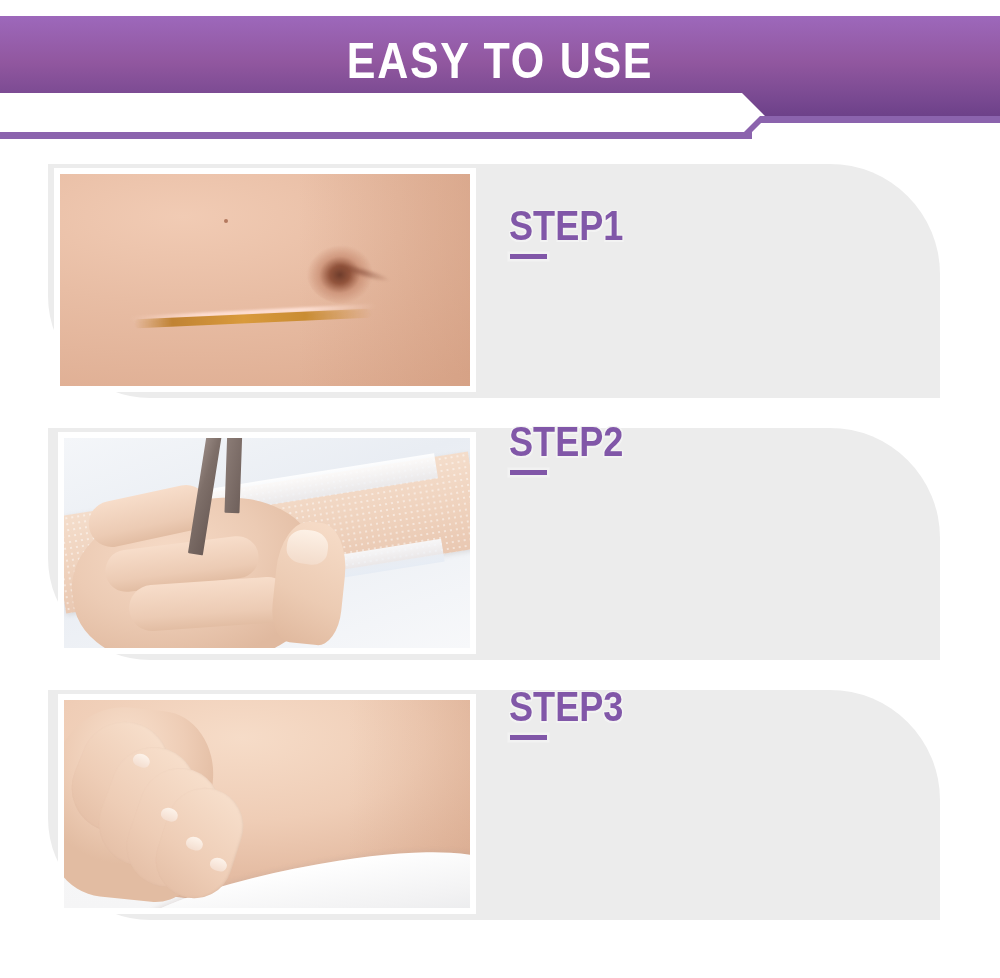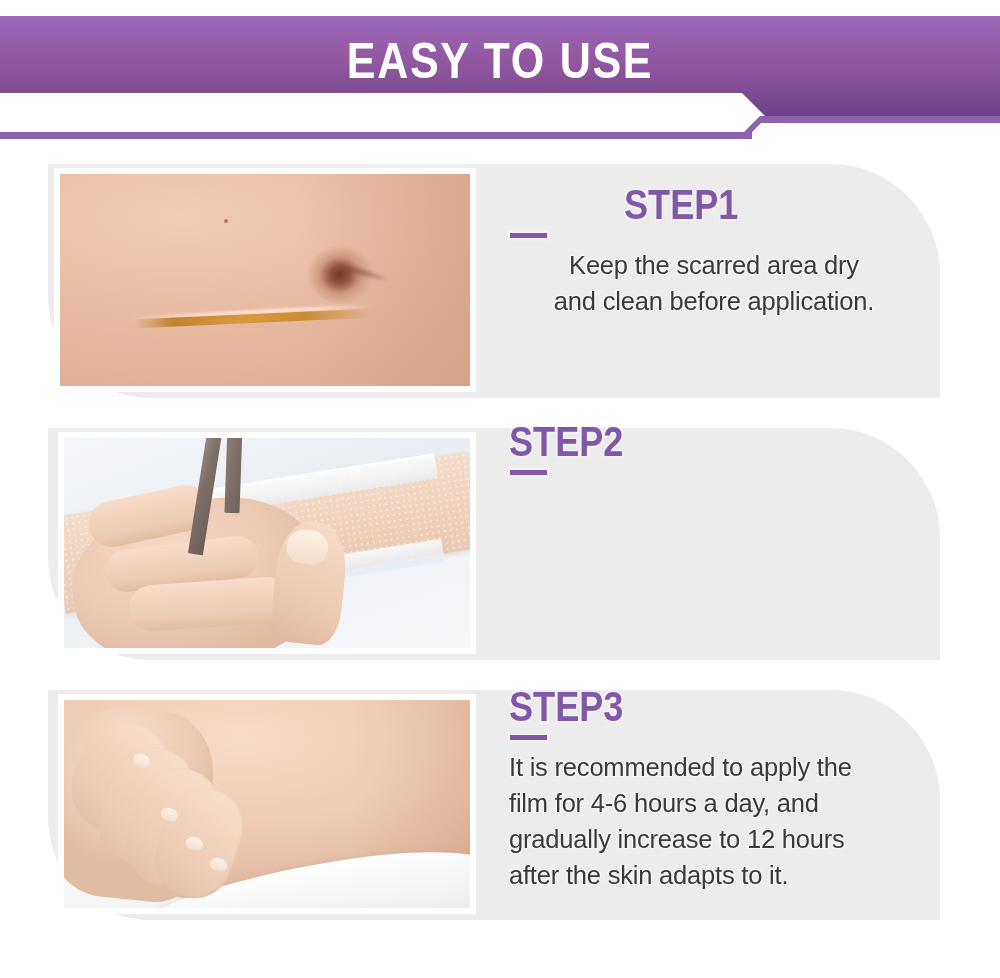--- a/index.html
+++ b/index.html
@@ -305,21 +305,21 @@
   }
   .ph3-n1 { left: 17%; top: 26%; transform: rotate(22deg); }
   .ph3-n2 { left: 24%; top: 52%; transform: rotate(20deg); }
   .ph3-n3 { left: 30%; top: 66%; transform: rotate(19deg); }
   .ph3-n4 { left: 36%; top: 76%; transform: rotate(18deg); }
 
   
   .step-text {
     position: absolute;
   }
-  .text-1 { left: 509px; top: 181px; width: 410px; text-align: center; }
+  .text-1 { left: 509px; top: 202px; width: 410px; }
   .text-2 { left: 509px; top: 418px; width: 420px; }
   .text-3 { left: 509px; top: 683px; width: 420px; }
 
   .step-title {
     font-family: "Liberation Sans Narrow", "Liberation Sans", sans-serif;
     font-size: 43px;
     font-weight: bold;
     color: #8157a8;
     letter-spacing: 0px;
     line-height: 46px;
@@ -377,22 +377,20 @@
     <div class="ph1-navel-fold"></div>
     <div class="ph1-mole"></div>
     <div class="ph1-scar-hi"></div>
     <div class="ph1-scar"></div>
   </div>
 </div>
 
 <div class="step-text text-1">
   <div class="step-title">STEP1</div>
   <div class="step-rule"></div>
-  <div class="step-body">Keep the scarred area dry
-and clean before application.</div>
 </div>
 
 <div class="card card-2"></div>
 
 <div class="photo-frame photo-2">
   <div class="photo">
     <div class="ph2-bg"></div>
     <div class="ph2-sheet">
       <div class="ph2-sheet-tex"></div>
     </div>
@@ -431,17 +429,13 @@
     <div class="ph3-nail ph3-n1"></div>
     <div class="ph3-nail ph3-n2"></div>
     <div class="ph3-nail ph3-n3"></div>
     <div class="ph3-nail ph3-n4"></div>
   </div>
 </div>
 
 <div class="step-text text-3">
   <div class="step-title">STEP3</div>
   <div class="step-rule"></div>
-  <div class="step-body">It is recommended to apply the
-film for 4-6 hours a day, and
-gradually increase to 12 hours
-after the skin adapts to it.</div>
 </div>
 
 </body></html>

